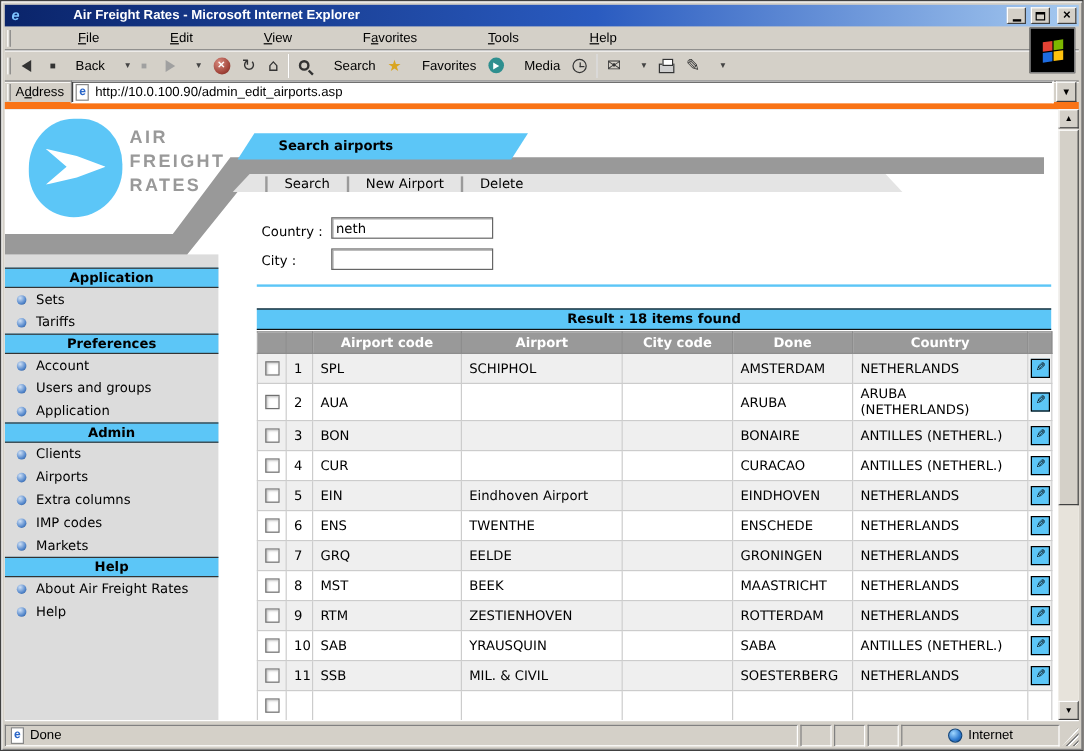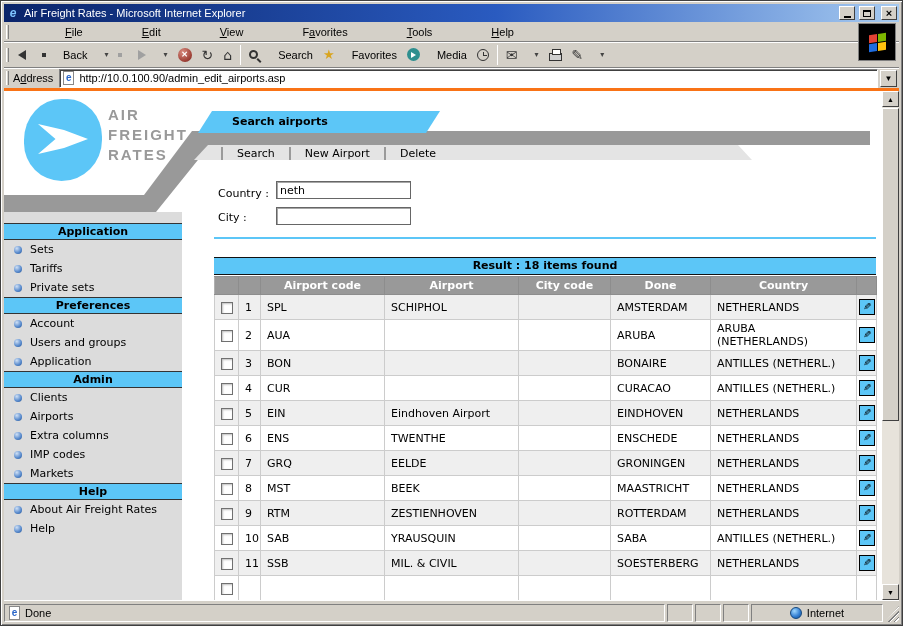--- a/index.html
+++ b/index.html
@@ -13,22 +13,22 @@
     box-shadow: inset 1px 1px 0 #ffffff, inset -1px -1px 0 #808080;
     display:flex; flex-direction:column;
   }
 
   
   .titlebar{
     height:18px; flex:0 0 18px;
     background:linear-gradient(90deg,#0a246a 0%,#2a5bc0 55%,#a6caf0 100%);
     display:flex; align-items:center; padding:0 2px; gap:4px;
   }
-  .titlebar .title{ color:#fff; font-size:11px; font-weight:normal; flex:1;
-    white-space:nowrap; overflow:hidden;}
+  .titlebar .title{ color:#fff; font-size:11px; font-weight:bold; flex:1;
+    white-space:nowrap; overflow:hidden;margin-left:37px;}
   .ie-e{ color:#7ec4ff; font-weight:bold; font-style:italic; font-size:12px;
     width:14px;text-align:center; line-height:14px;}
   .winbtn{ width:16px;height:14px; background:#d4d0c8;
     border:1px solid; border-color:#fff #404040 #404040 #fff;
     display:flex;align-items:center;justify-content:center;
     font-size:9px; font-weight:bold; color:#000; cursor:default;}
   .winbtn.min span{ display:block;width:7px;height:2px;background:#000;margin-top:7px;}
   .winbtn.max span{ display:block;width:8px;height:7px;border:1px solid #000;border-top-width:2px;}
   .winbtn.close{ margin-left:2px; font-size:11px; line-height:10px;}
 
@@ -75,21 +75,21 @@
   .mediaico i{ width:0;height:0;border-top:3px solid transparent;border-bottom:3px solid transparent;
     border-left:5px solid #fff; margin-left:1px;}
   .clock{ width:12px;height:12px;border-radius:50%;border:1px solid #333;position:relative;}
   .clock::after{content:"";position:absolute;left:5px;top:2px;width:1px;height:4px;background:#333;}
   .clock::before{content:"";position:absolute;left:5px;top:5px;width:4px;height:1px;background:#333;}
   .printer{ width:13px;height:8px;background:#cfcfcf;border:1px solid #333;position:relative;margin-top:5px;}
   .printer::before{content:"";position:absolute;top:-5px;left:2px;width:7px;height:4px;background:#fff;border:1px solid #333;}
 
   
   .addressbar{ height:23px; flex:0 0 23px; display:flex; align-items:center;
-    border-bottom:3px solid #f97316; box-shadow:0 1px 0 #fff;justify-content:space-between;}
+    border-bottom:6px solid #f97316; box-shadow:0 1px 0 #fff;justify-content:space-between;}
   .addr-label{ font-size:11px; padding:0 6px 0 0;}
   .addr-label .ul{ text-decoration:underline;}
   .addr-box{ flex:1; height:19px; background:#fff;
     border:1px solid; border-color:#808080 #fff #fff #808080;
     box-shadow: inset 1px 1px 0 #404040;
     display:flex; align-items:center; gap:5px; padding:0 2px 0 3px; margin-right:2px;}
   .page-ico{ width:11px;height:14px;background:#fff;border:1px solid #888;
     color:#2a66c8;font-weight:bold;font-size:10px;line-height:12px;text-align:center; flex:0 0 11px;}
   .addr-url{ font-size:11px; color:#000; flex:1; white-space:nowrap; overflow:hidden;}
   .addr-drop{ width:17px; height:17px; background:#d4d0c8;
@@ -307,24 +307,20 @@
       <div class="sidebar-nav">
         <div id="sidebar-sections">
             <div class="side-header">Application</div>
             <div class="side-item">
               <span class="bullet"></span>
               <span>Sets</span>
             </div>
             <div class="side-item">
               <span class="bullet"></span>
               <span>Tariffs</span>
-            </div>
-            <div class="side-item">
-              <span class="bullet"></span>
-              <span>Private sets</span>
             </div>
             <div class="side-header">Preferences</div>
             <div class="side-item">
               <span class="bullet"></span>
               <span>Account</span>
             </div>
             <div class="side-item">
               <span class="bullet"></span>
               <span>Users and groups</span>
             </div>

